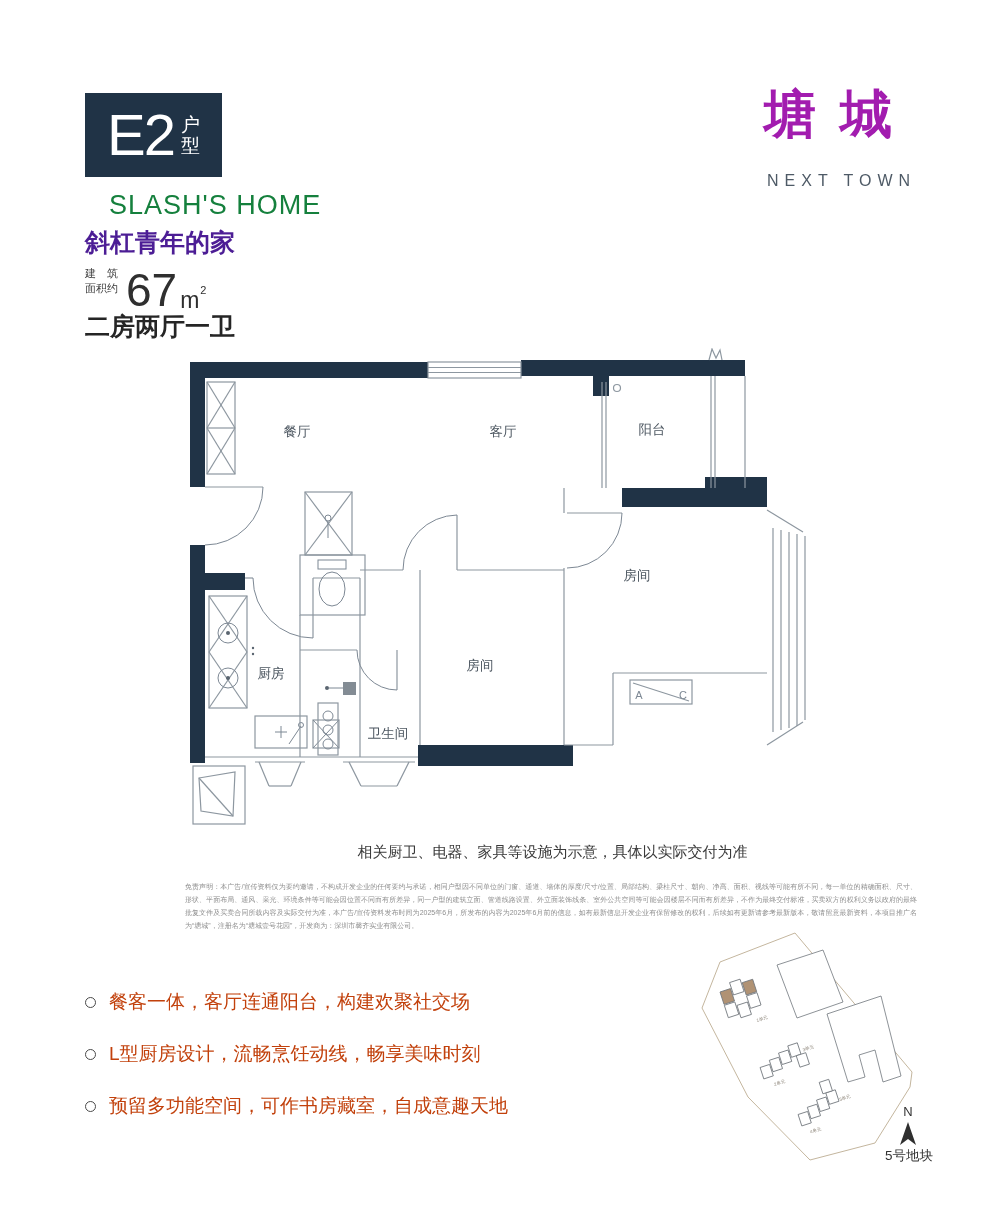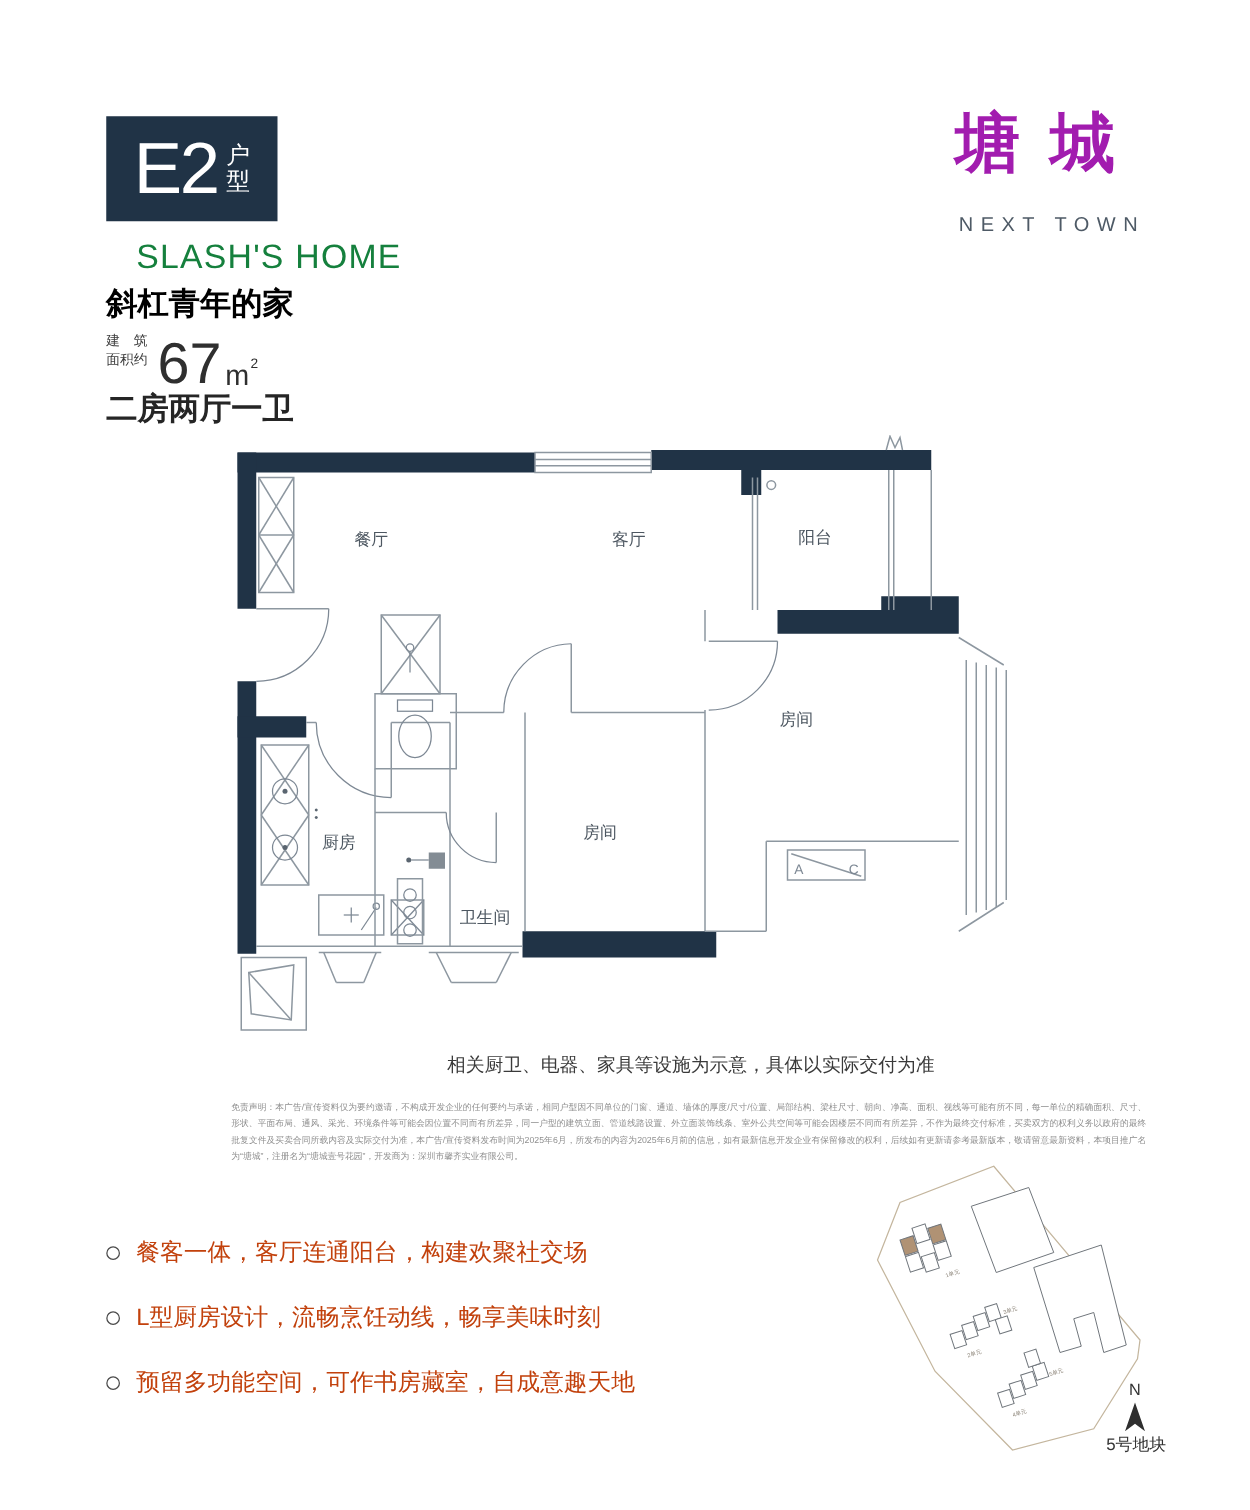--- a/index.html
+++ b/index.html
@@ -8,21 +8,21 @@
     font-family:"Liberation Sans","DejaVu Sans",sans-serif;
     -webkit-font-smoothing:antialiased;overflow:hidden;
   }
   .abs{position:absolute;}
   
   .badge{left:85px;top:93px;width:137px;height:84px;background:#203346;color:#fff;
     display:flex;align-items:center;justify-content:center;}
   .badge .code{font-size:58px;font-weight:500;letter-spacing:-2px;line-height:1;}
   .badge .suffix{display:flex;flex-direction:column;margin-left:7px;font-size:19px;line-height:21px;font-weight:500;}
   .headline-en{left:85px;top:190px;font-size:27px;font-weight:300;letter-spacing:1px;color:#15803d;margin-left:24px;}
-  .headline-cn{left:85px;top:226px;font-size:25px;font-weight:bold;color:#000000;}
+  .headline-cn{left:85px;top:226px;font-size:25px;font-weight:bold;color:#4c1d95;}
   .area-row{left:85px;top:266px;display:flex;align-items:flex-end;}
   .area-label{font-size:11px;color:#3c3c3c;line-height:1.35;margin-bottom:16px;}
   .area-value{font-size:46px;font-weight:300;color:#2f2f2f;line-height:0.9;margin-left:8px;}
   .area-unit{font-size:23px;color:#2f2f2f;line-height:1;margin-left:3px;}
   .area-exp{font-size:11px;color:#2f2f2f;vertical-align:14px;margin-left:1px;}
   .layout-desc{left:85px;top:310px;font-size:25px;font-weight:bold;color:#252525;}
   .logo{left:764px;top:80px;width:170px;}
   .logo-cn{font-size:52px;font-weight:700;letter-spacing:24px;color:#a21caf;white-space:nowrap;}
   .logo-en{font-size:16px;letter-spacing:6px;color:#4e5a66;margin-top:22px;margin-left:3px;white-space:nowrap;}
   

